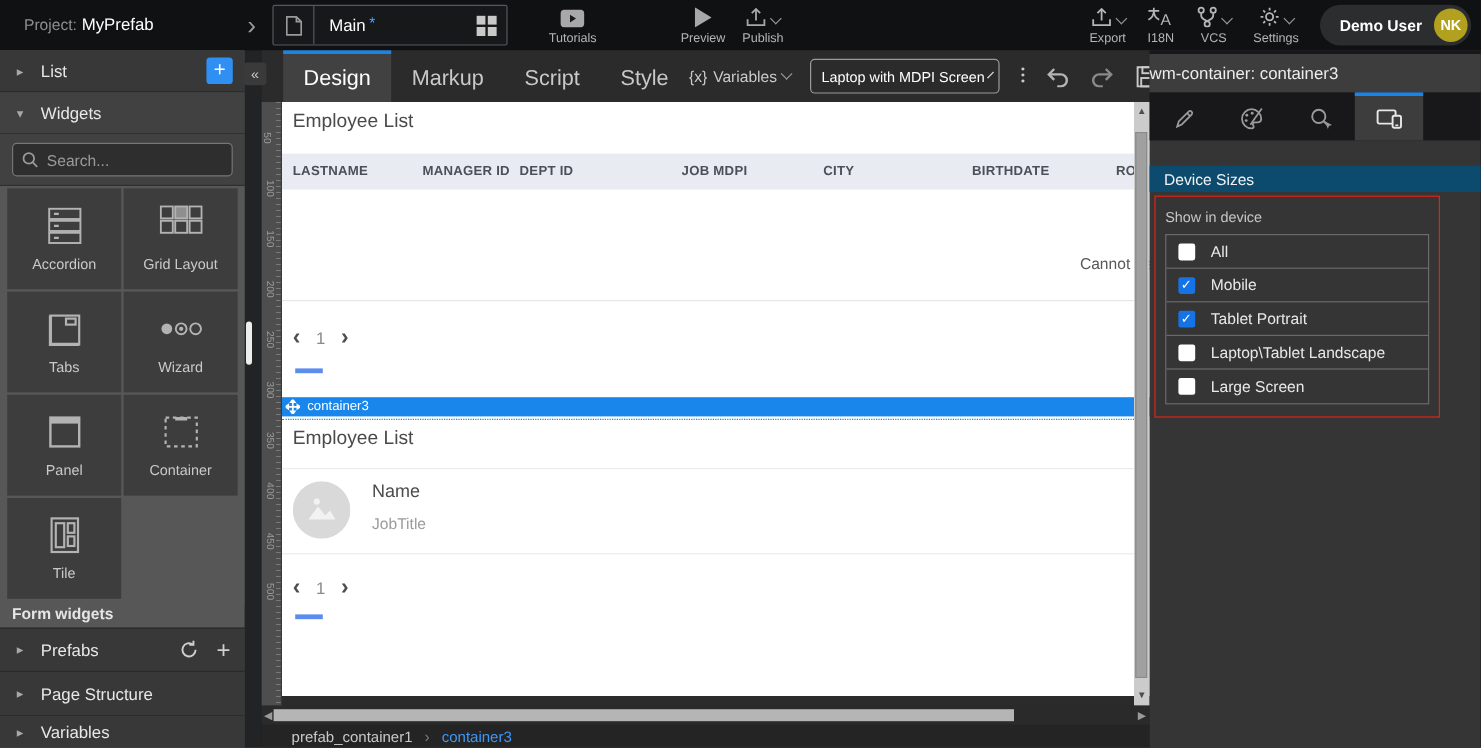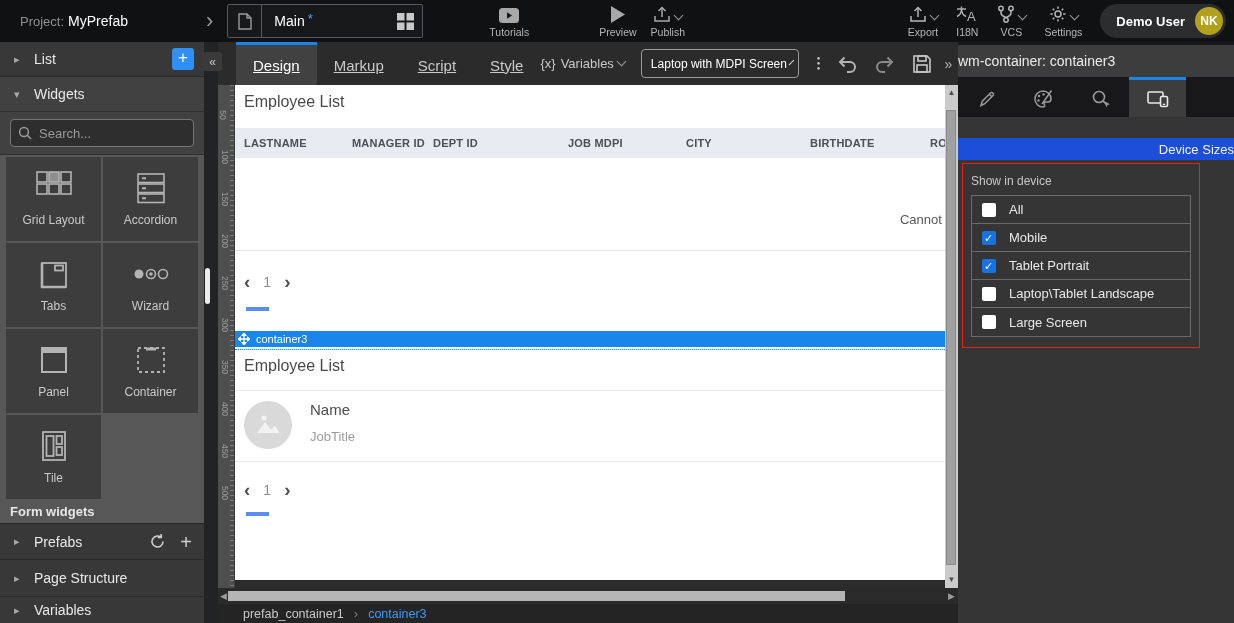--- a/index.html
+++ b/index.html
@@ -20,21 +20,21 @@
     border-right:1px solid #56585c; }
   .pt-name { color:#fff; font-size:14px; margin-left:12px; }
   .pt-star { color:#4aa3ff; font-size:13px; margin-left:3px; margin-top:-6px; }
   .pt-grid { margin-left:auto; margin-right:8px; display:flex; }
   .tb-item { display:flex; flex-direction:column; align-items:center; cursor:pointer; }
   .tb-item .lbl { color:#b5b5b5; font-size:10.5px; margin-top:3px; white-space:nowrap; }
   .tb-item .ico { height:18px; display:flex; align-items:flex-end; }
   .withchev { display:flex; align-items:flex-end; }
   .chev { width:7px; height:7px; border-right:1.5px solid #9a9a9a; border-bottom:1.5px solid #9a9a9a;
     transform:rotate(45deg); display:inline-block; margin-left:4px; margin-bottom:4px; }
-  #tutorials { margin-left:66px; } #preview { margin-left:70px; } #publish { margin-left:14px; }
+  #tutorials { margin-left:34px; } #preview { margin-left:70px; } #publish { margin-left:14px; }
   .tb-spacer { flex:1; }
   .util { margin-right:18px; }
   .user-pill { margin-right:8px; height:34px; background:#2c2d2f; border-radius:18px;
     display:flex; align-items:center; padding:3px 3px 3px 16px; cursor:pointer; }
   .user-name { color:#fff; font-size:13px; font-weight:bold; margin-right:10px; }
   .avatar { width:28px; height:28px; border-radius:50%; background:#b1a11e; color:#fff;
     font-size:12px; font-weight:bold; display:flex; align-items:center; justify-content:center; }
 
   
   #sidebar { position:absolute; left:0; top:42px; width:204px; height:581px; background:#575757; }
@@ -71,21 +71,21 @@
   #side-thumb { position:absolute; left:1px; top:226px; width:5px; height:36px; background:#ededed; border-radius:3px; }
   #collapse-btn { position:absolute; left:203px; top:52px; width:19px; height:19px; background:#3a3a3a;
     border-radius:3px; color:#c9c9c9; font-size:12px; display:flex; align-items:center;
     justify-content:center; z-index:10; cursor:pointer; }
 
   
   #workarea { position:absolute; left:218px; top:42px; width:740px; height:581px; background:#2b2b2b; }
   #canvas-toolbar { position:absolute; left:0; top:0; width:740px; height:43px; background:#2b2b2b;
     display:flex; align-items:center; }
   .ct-tab { height:43px; padding:16px 17px; display:flex; align-items:center; color:#c9c9c9;
-    font-size:15px; cursor:pointer; border-top:3px solid transparent;text-decoration:underline; }
+    font-size:18px; cursor:pointer; border-top:3px solid transparent; }
   .ct-tab.active { background:#414141; color:#fff; border-top:3px solid #1a84e8; }
   #tab-design { margin-left:18px; }
   .vars-btn { margin-left:auto; display:flex; align-items:center; color:#c9c9c9; font-size:13px;
     cursor:pointer; }
   .vars-prefix { margin-right:5px; }
   #device-select { margin-left:16px; width:158px; height:29px; border:1px solid #9a9a9a;
     border-radius:4px; display:flex; align-items:center; padding:0 9px; cursor:pointer; }
   #device-select .sel-val { color:#fff; font-size:12px; flex:1; white-space:nowrap; }
   .kebab { color:#c9c9c9; font-size:15px; letter-spacing:0; margin-left:18px; cursor:pointer;
     line-height:14px; }
@@ -156,22 +156,22 @@
   #right-panel { position:absolute; left:958px; top:42px; width:276px; height:581px; background:#353535; }
   #rp-topline { position:absolute; left:0; top:0; width:100%; height:3px; background:#18181a; }
   #rp-header { position:absolute; left:0; top:3px; width:100%; height:32px; background:#3d3d3d;
     display:flex; align-items:center; }
   #rp-title { color:#ececec; font-size:14px; }
   #rp-tabs { position:absolute; left:0; top:35px; width:100%; height:40px; background:#18181a;
     display:flex; }
   .rp-tab { width:57px; height:40px; display:flex; align-items:center; justify-content:center;
     cursor:pointer; border-top:3px solid transparent; }
   .rp-tab.active { background:#3d3d3d; border-top:3px solid #1a84e8; }
-  #rp-section { position:absolute; left:0; top:96px; width:100%; height:22px; background:#1d4ed8;
-    display:flex; align-items:center; padding-left:12px;justify-content:flex-end; }
+  #rp-section { position:absolute; left:0; top:96px; width:100%; height:22px; background:#0c4a6e;
+    display:flex; align-items:center; padding-left:12px; }
   #rp-section span { color:#f2f2f2; font-size:13px; }
   #red-box { position:absolute; left:4px; top:121px; width:238px; height:185px;
     border:1px solid #e02418; }
   #show-label { position:absolute; left:8px; top:10px; color:#c6c6c6; font-size:12px; }
   #device-list { position:absolute; left:8px; top:31px; width:220px; border:1px solid #6a6a6a; }
   .device-row { height:28px; display:flex; align-items:center; padding-left:10px; gap:13px;
     border-bottom:1px solid #6a6a6a; cursor:pointer; }
   .device-row:last-child { border-bottom:none; }
   .cbx { width:14px; height:14px; background:#fff; border-radius:2px; position:relative;
     cursor:pointer; flex:0 0 14px; }
@@ -324,45 +324,45 @@
               </g>
             </svg>
         </span>
         <input id="search-input" placeholder="Search..." style="">
       </div>
     </div>
 
     <div id="tiles">
       <div class="tile">
         <span>
+          <svg width="34" height="34" viewBox="0 0 34 34">
+              <g fill="none" stroke="#b3b3b3" stroke-width="1.6">
+                <rect x="4" y="3" width="26" height="8.5"></rect>
+                <rect x="4" y="13" width="26" height="8.5"></rect>
+                <rect x="4" y="23" width="26" height="8.5"></rect>
+                <path d="M8 7.2 h4 M8 17.2 h4 M8 27.2 h4" stroke-width="2"></path>
+              </g>
+            </svg>
+        </span>
+        <span class="t-label">Accordion</span>
+      </div>
+      <div class="tile">
+        <span>
           <svg width="36" height="34" viewBox="0 0 36 34">
               <g fill="none" stroke="#b3b3b3" stroke-width="1.6">
                 <rect x="1" y="1" width="10" height="10"></rect>
                 <rect x="13" y="1" width="10" height="10" fill="#8f8f8f"></rect>
                 <rect x="25" y="1" width="10" height="10"></rect>
                 <rect x="1" y="13" width="10" height="10"></rect>
                 <rect x="13" y="13" width="10" height="10"></rect>
                 <rect x="25" y="13" width="10" height="10"></rect>
               </g>
             </svg>
         </span>
         <span class="t-label">Grid Layout</span>
-      </div>
-      <div class="tile">
-        <span>
-          <svg width="34" height="34" viewBox="0 0 34 34">
-              <g fill="none" stroke="#b3b3b3" stroke-width="1.6">
-                <rect x="4" y="3" width="26" height="8.5"></rect>
-                <rect x="4" y="13" width="26" height="8.5"></rect>
-                <rect x="4" y="23" width="26" height="8.5"></rect>
-                <path d="M8 7.2 h4 M8 17.2 h4 M8 27.2 h4" stroke-width="2"></path>
-              </g>
-            </svg>
-        </span>
-        <span class="t-label">Accordion</span>
       </div>
       <div class="tile">
         <span>
           <svg width="34" height="34" viewBox="0 0 34 34">
               <g fill="none" stroke="#b3b3b3" stroke-width="1.8">
                 <path d="M5 6 v24 h24" stroke-width="2.6"></path>
                 <rect x="5" y="6" width="24" height="24"></rect>
                 <rect x="18" y="8.5" width="8" height="5"></rect>
               </g>
             </svg>

